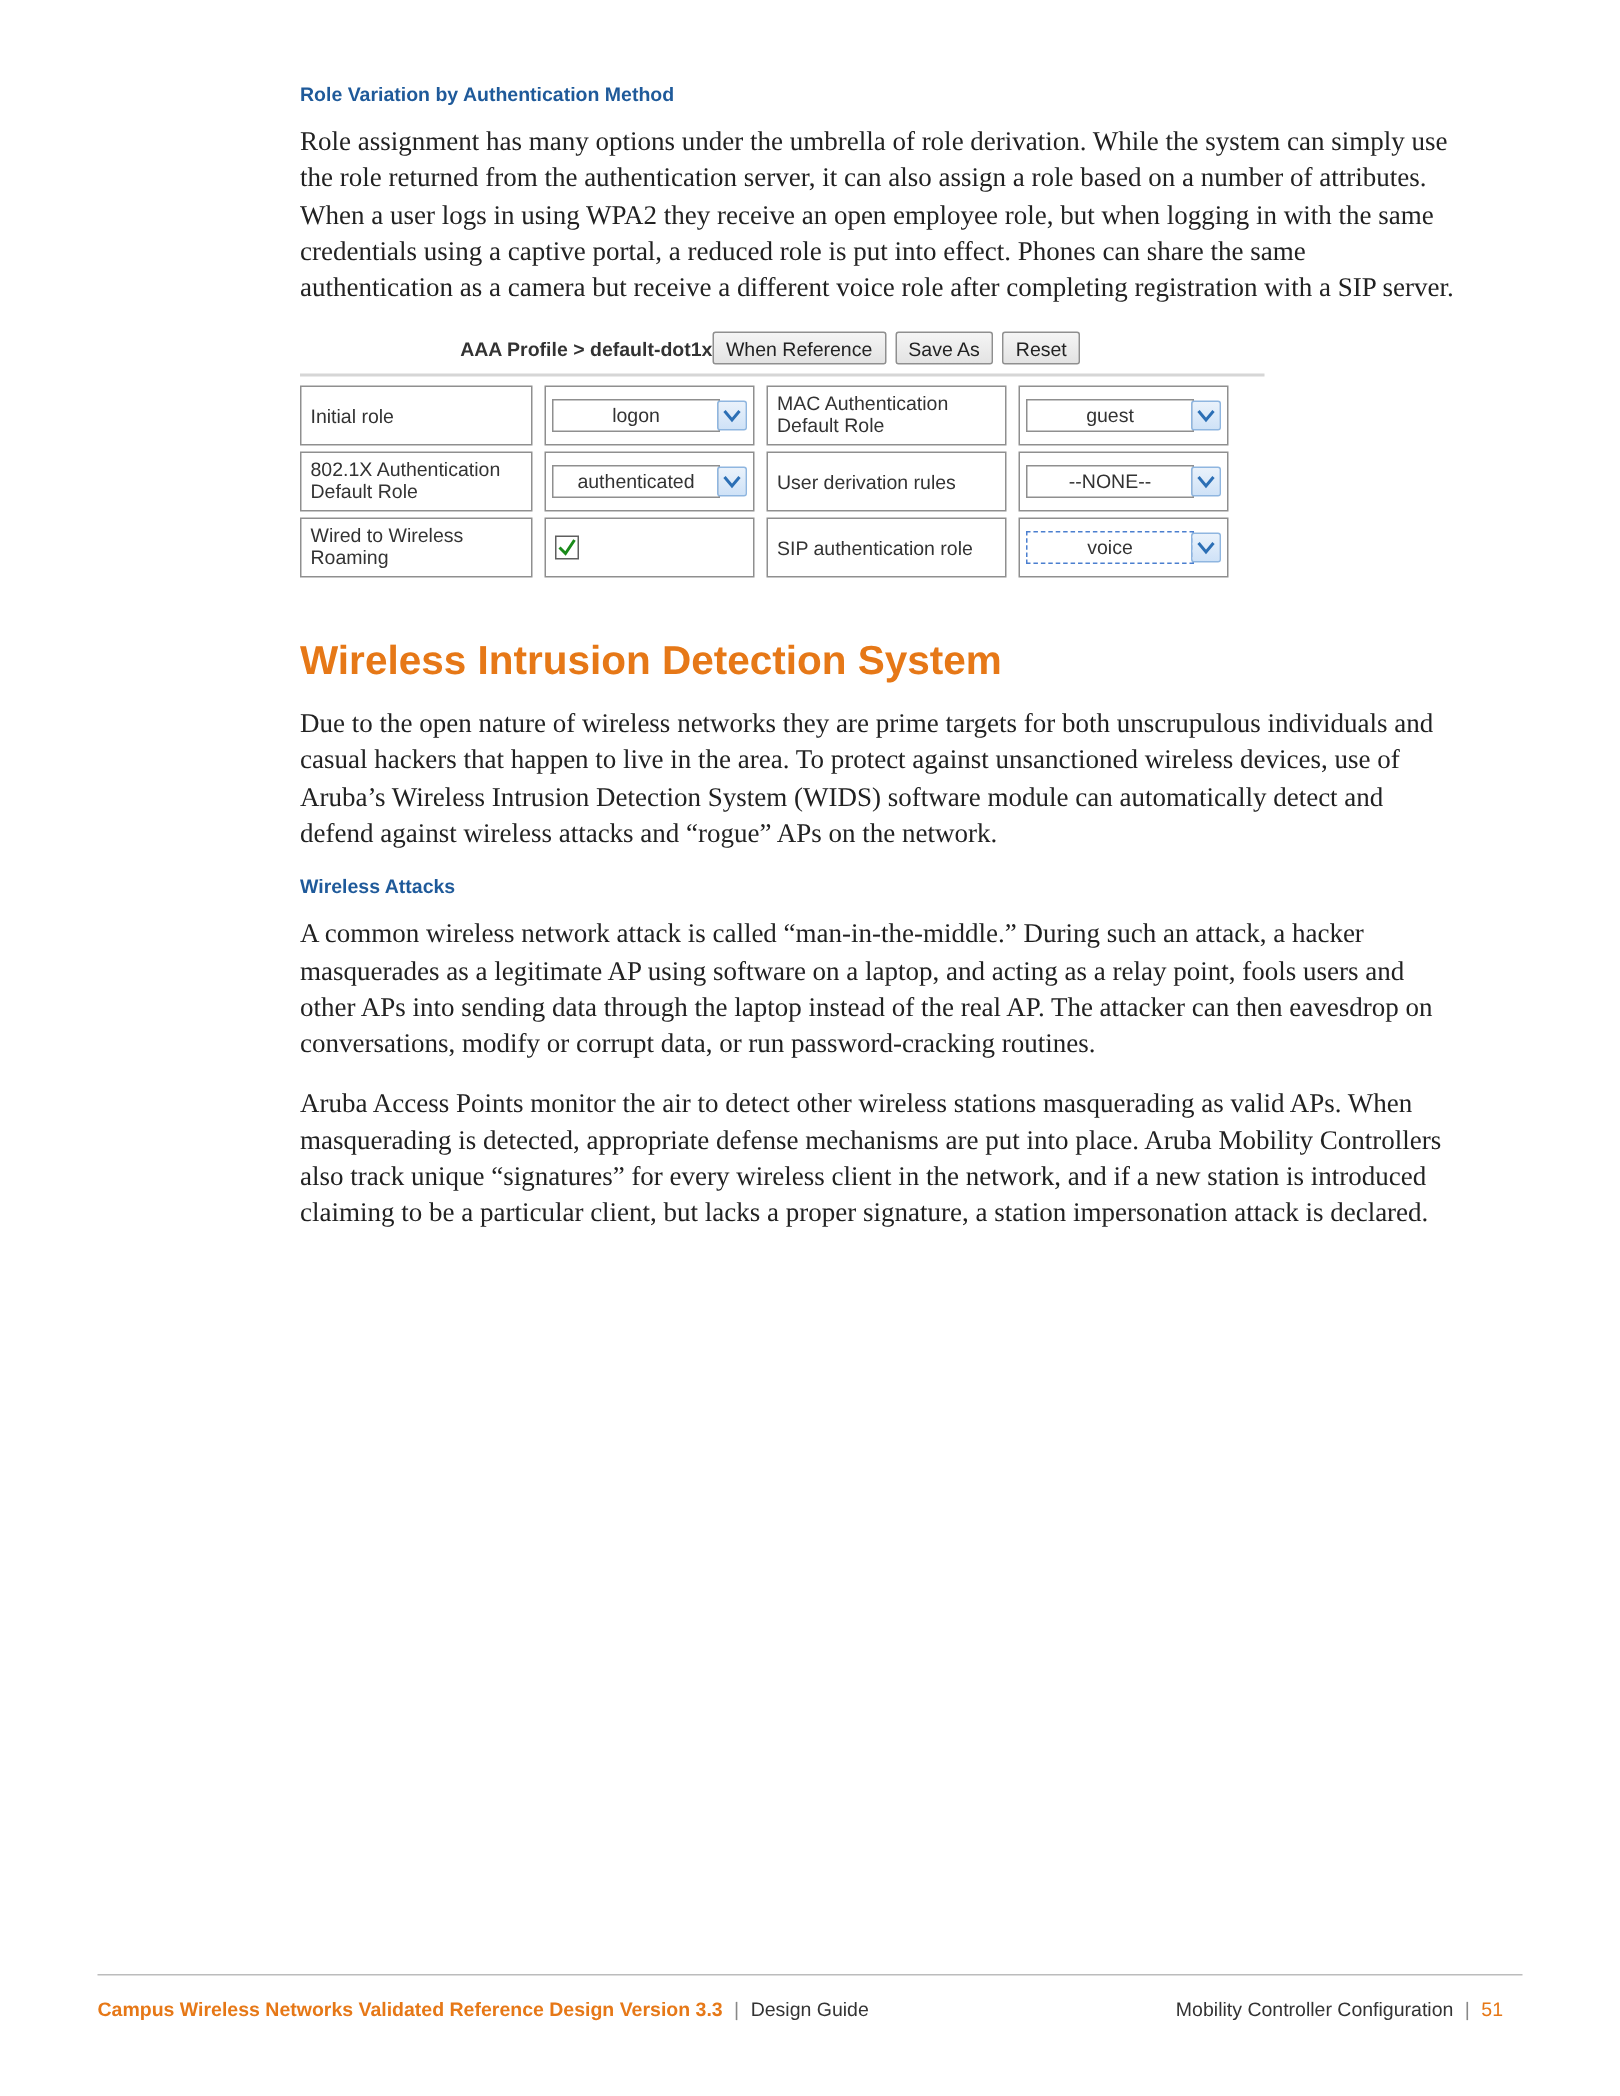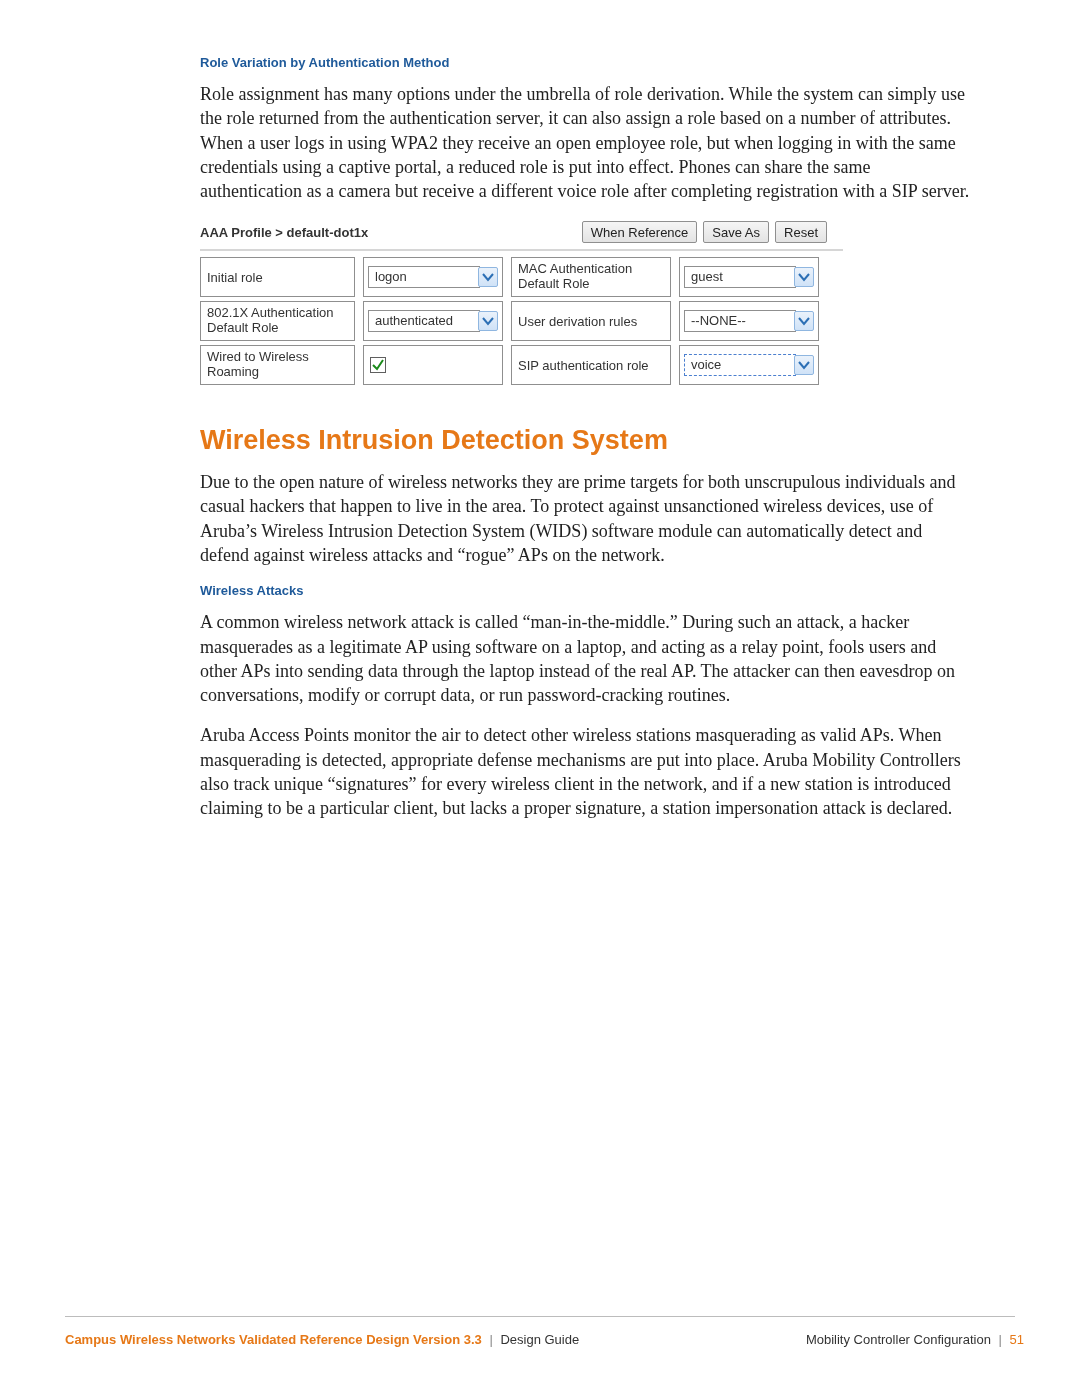--- a/index.html
+++ b/index.html
@@ -42,21 +42,21 @@
   .ui-panel {
     margin: 8px 0 22px 0;
     width: 643px;
     font-family: Verdana, Arial, sans-serif;
     font-size: 13px;
     color: #333;
   }
   .ui-header {
     display: flex;
     align-items: center;
-    justify-content: space-between;
+    justify-content: center;
     padding: 2px 16px 6px 0;
   }
   .ui-title { font-weight: bold; }
   .ui-btns { display: flex; gap: 6px; }
   .ui-btn {
     font-family: Verdana, Arial, sans-serif;
     font-size: 13px;
     height: 22px;
     padding: 0 8px;
     background: linear-gradient(#f5f5f5, #e3e3e3);
@@ -84,20 +84,21 @@
   }
   .cell.two-line { line-height: 1.15; }
   .select {
     position: relative;
     border: 1px solid #8f8f8f;
     background: #fff;
     min-height: 32px;
     box-sizing: border-box;
     display: flex;
     align-items: center;
+    text-align: center;
   }
   .select .val {
     flex: 1 1 auto;
     padding: 0 6px;
     height: 20px;
     line-height: 20px;
     border: 1px solid #8f8f8f;
     margin: 0 22px 0 4px;
     background: #fff;
     white-space: nowrap;
@@ -134,21 +135,21 @@
   .chk svg { position: absolute; left: 0; top: 0; }
 
   
   .footer-rule {
     position: absolute;
     left: 65px; right: 65px; bottom: 80px;
     border-top: 1px solid #bcbcbc;
   }
   .footer {
     position: absolute;
-    left: 65px; right: 56px; bottom: 50px;
+    left: 65px; right: 78px; bottom: 50px;
     font-family: Arial, Helvetica, sans-serif;
     font-size: 13px;
     display: flex;
     justify-content: space-between;
     color: #333;
   }
   .footer .l .orange { color: #e67817; font-weight: bold; }
   .footer .r .orange { color: #e67817; font-weight: normal; text-align: right; }
   .footer .sep { color: #888; padding: 0 4px; }
 </style>

